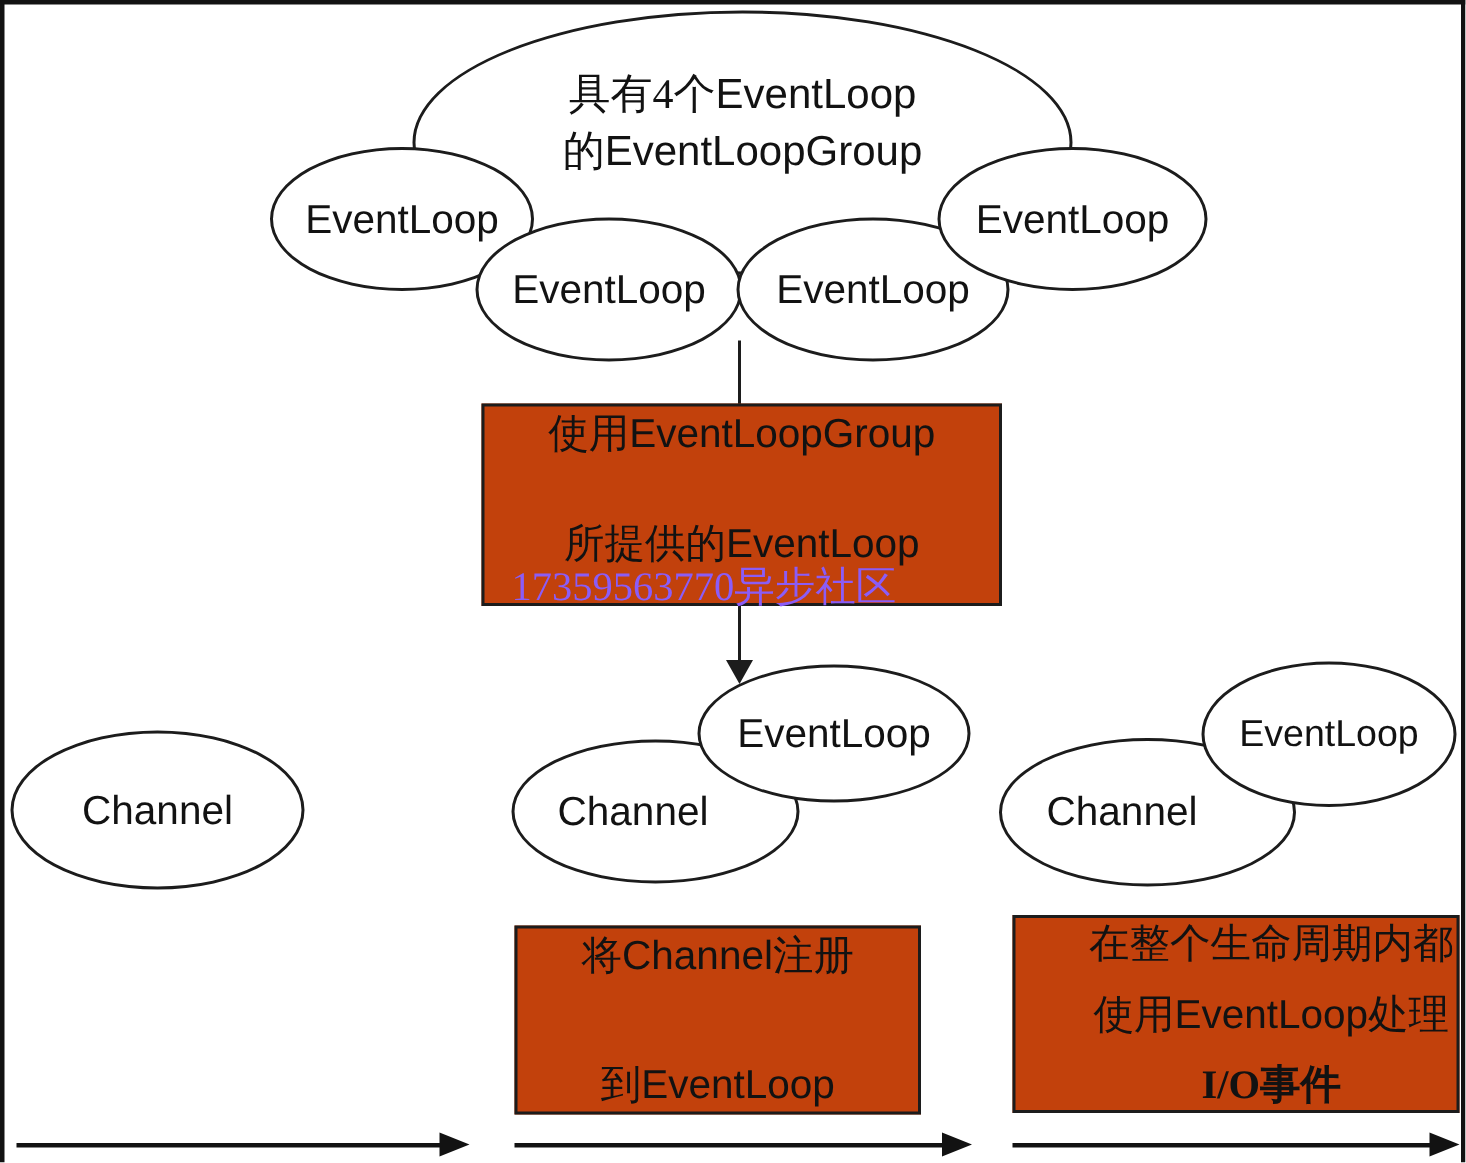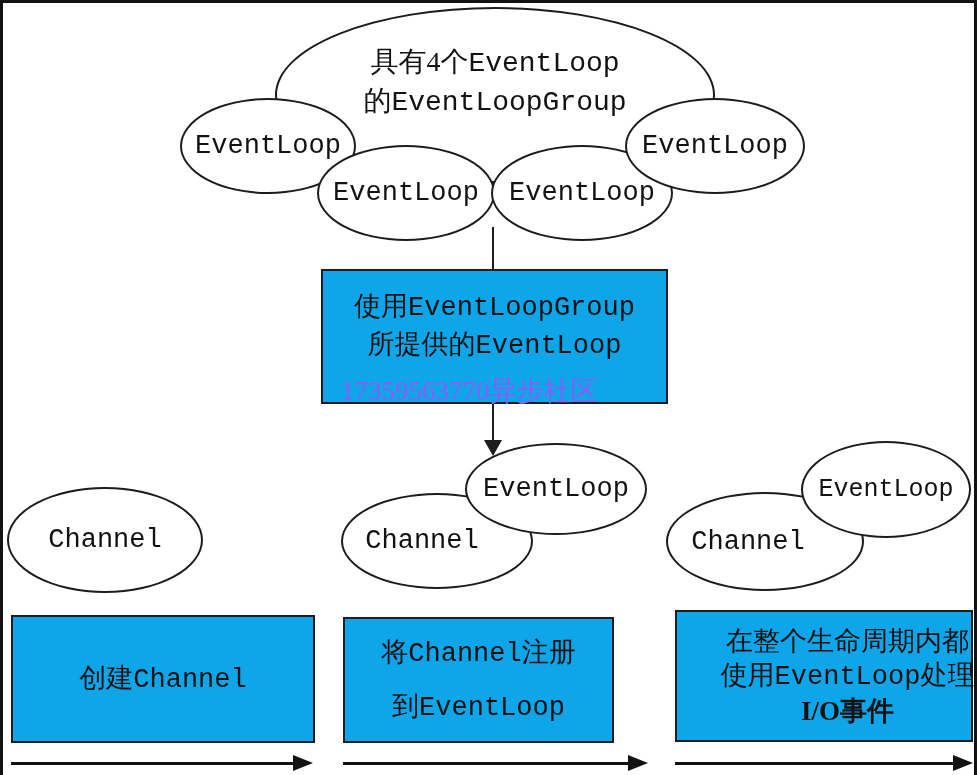--- a/index.html
+++ b/index.html
@@ -22,21 +22,21 @@
     position: absolute;
     background: #ffffff;
     border: 2px solid #1c1c1c;
     border-radius: 50%;
     display: flex;
     align-items: center;
     justify-content: center;
     text-align: center;
   }
 
-  .code { font-family: Liberation Mono, monospace; }
+  .code { font-family: Liberation Sans, sans-serif; }
 
   .ellipse-label {
     font-size: 27px;
     white-space: nowrap;
   }
 
   .group-ellipse-text {
     display: flex;
     flex-direction: column;
     align-items: center;
@@ -46,26 +46,26 @@
     height: 100%;
   }
   .group-ellipse-text .line {
     font-size: 28px;
     line-height: 37px;
     white-space: nowrap;
   }
 
   .rect {
     position: absolute;
-    background: #0ea5e9;
+    background: #c2410c;
     border: 2px solid #1c1c1c;
     display: flex;
     flex-direction: column;
     align-items: center;
-    justify-content: center;
+    justify-content: space-between;
     text-align: center;
   }
   .rect .line {
     font-size: 27px;
     line-height: 36px;
     white-space: nowrap;
   }
 
   .vline {
     position: absolute;
@@ -161,23 +161,20 @@
     <span class="ellipse-label code">EventLoop</span>
   </div>
 
   <div class="ellipse" style="left:663px; top:489px; width:198px; height:99px;">
     <span class="ellipse-label code" style="padding-right:34px;">Channel</span>
   </div>
   <div class="ellipse" style="left:798px; top:438px; width:170px; height:97px;">
     <span class="ellipse-label code" style="font-size:25px;">EventLoop</span>
   </div>
 
-  <div class="rect" style="left:8px; top:612px; width:304px; height:128px;">
-    <div class="line"><span>创建</span><span class="code">Channel</span></div>
-  </div>
 
   <div class="rect" style="left:340px; top:614px; width:271px; height:126px;gap:16px;">
     <div class="line"><span>将</span><span class="code">Channel</span><span>注册</span></div>
     <div class="line"><span>到</span><span class="code">EventLoop</span></div>
   </div>
 
   <div class="rect" style="left:672px; top:607px; width:298px; height:132px;padding-left:47px;">
     <div class="line" style="line-height:34px;">在整个生命周期内都</div>
     <div class="line" style="line-height:34px;"><span>使用</span><span class="code">EventLoop</span><span>处理</span></div>
     <div class="line" style="line-height:34px;font-weight:bold;">I/O事件</div>

